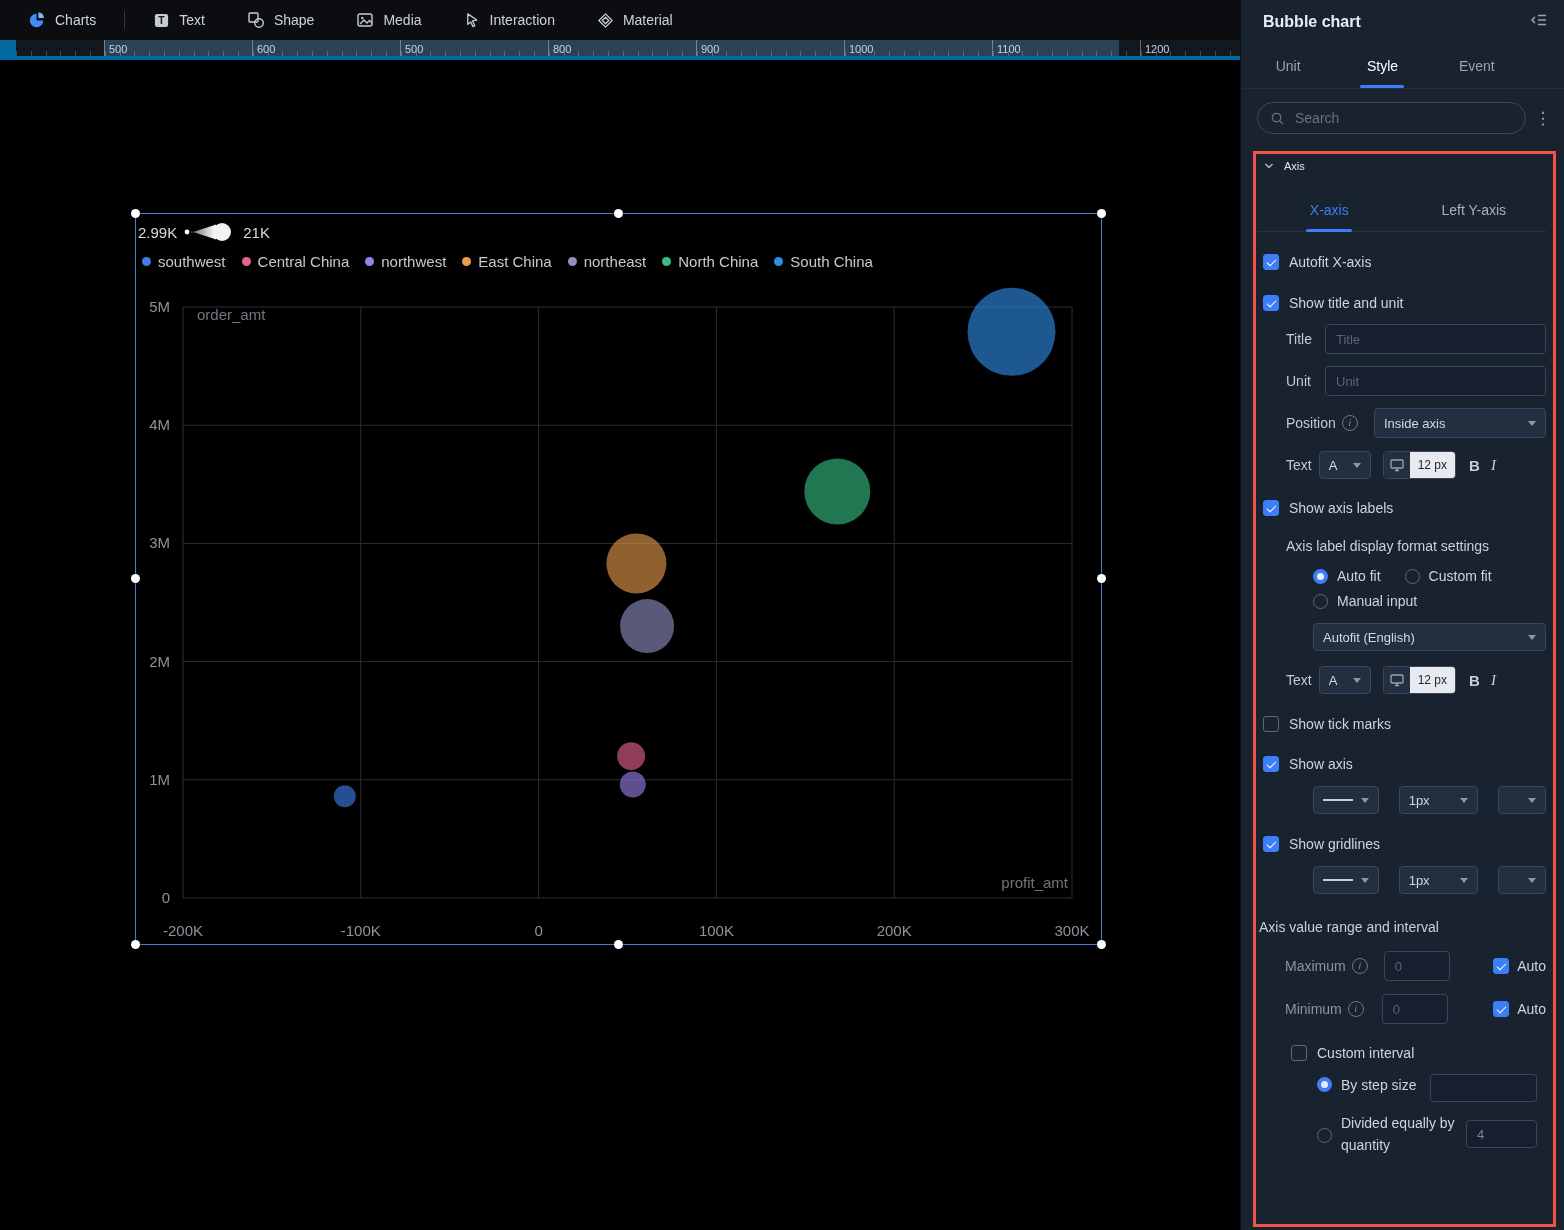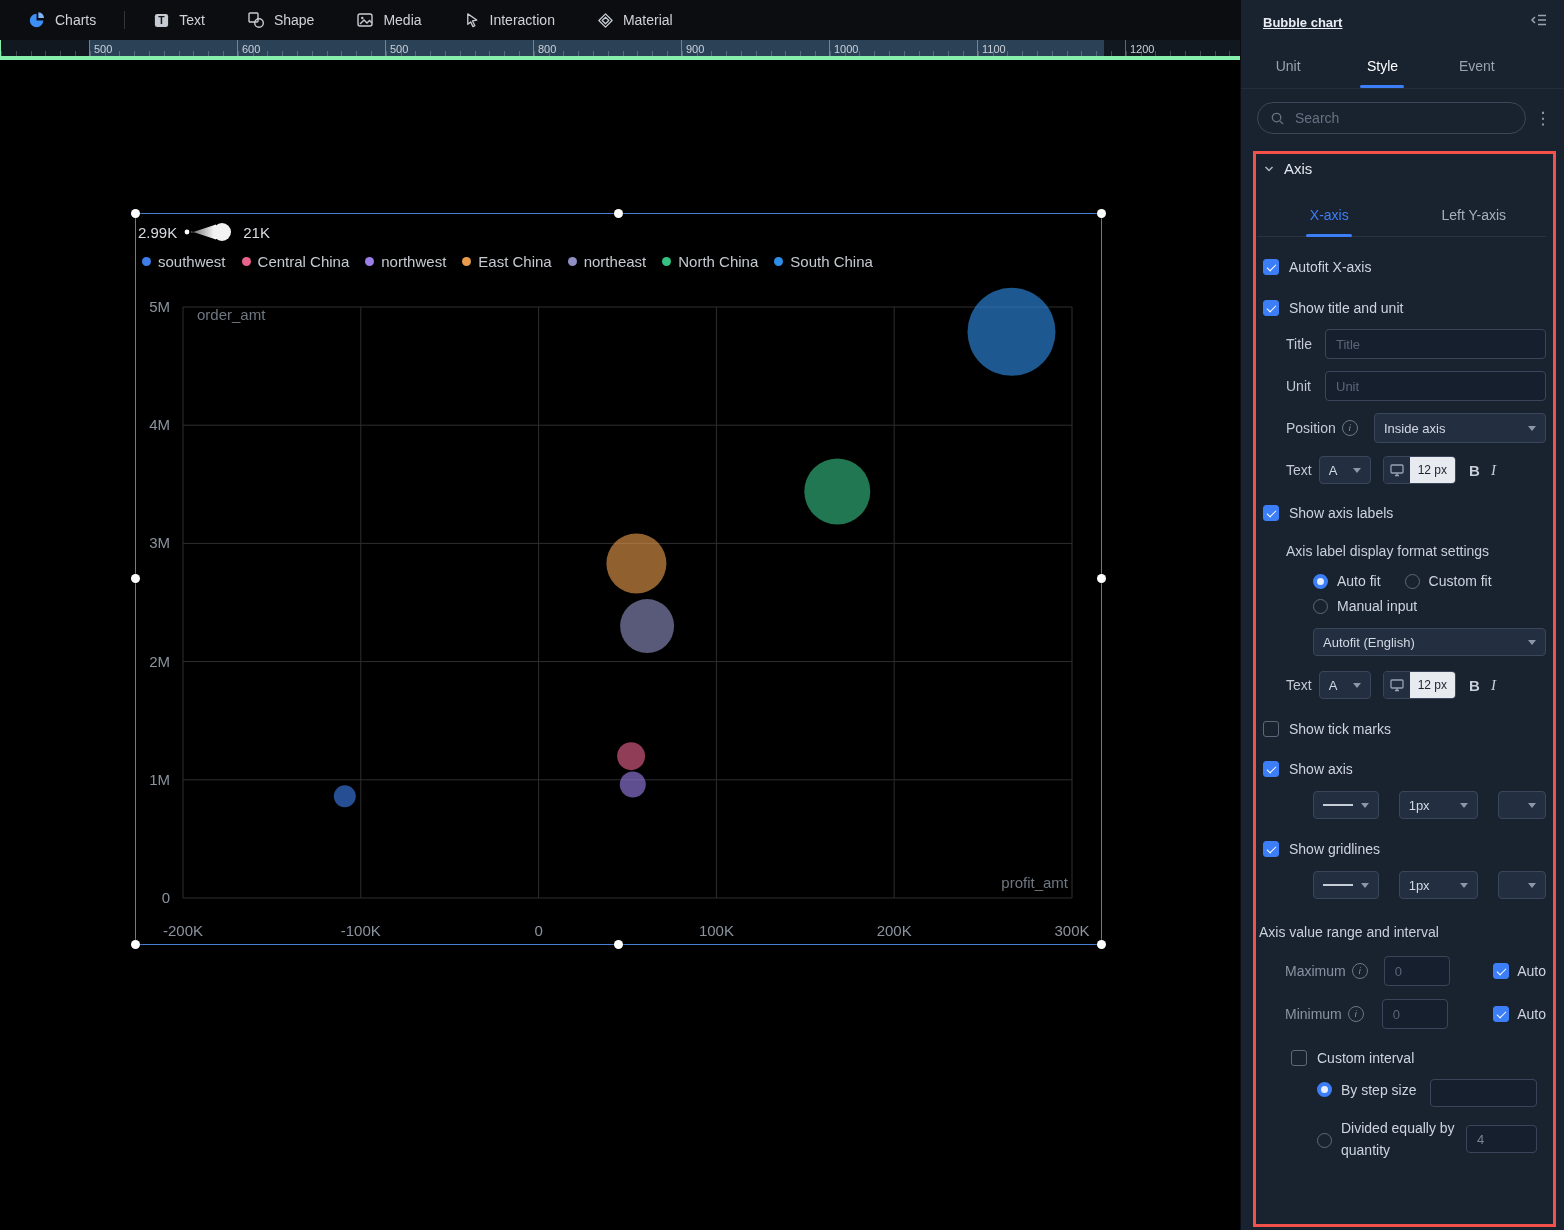--- a/index.html
+++ b/index.html
@@ -1,25 +1,25 @@
 <!DOCTYPE html>
 <html><head>
 <meta charset="utf-8">
 <style>
   html,body{margin:0;padding:0;background:#000;}
   body{font-family:"Liberation Sans",sans-serif;}
-  .stage{position:relative;width:1564px;height:1230px;overflow:hidden;background:#86efac;}
+  .stage{position:relative;width:1564px;height:1230px;overflow:hidden;background:#0369a1;}
 
   
   .toolbar{position:absolute;left:0;top:0;width:1240px;height:40px;background:#0C0D10;display:flex;align-items:center;padding-left:28px;box-sizing:border-box;gap:42px;}
   .tb-item{display:flex;align-items:center;gap:9px;color:#CED3DA;font-size:14px;cursor:default;white-space:nowrap;}
   .tb-divider{width:1px;height:18px;background:#33363C;margin:0 -14px;}
 
   
-  .ruler{position:absolute;left:1px;top:40px;width:1240px;height:16px;background:#12181F;overflow:hidden;}
+  .ruler{position:absolute;left:16px;top:40px;width:1240px;height:16px;background:#12181F;overflow:hidden;}
   .ruler::after{content:"";position:absolute;left:0;right:0;bottom:0;height:5px;background:repeating-linear-gradient(90deg,rgba(255,255,255,0.22) 0 1px,transparent 1px 14.8px);}
   .ruler-band{position:absolute;left:88px;top:0;width:1015px;height:20px;background:#2B4156;}
   .ruler-tick{position:absolute;top:0;height:20px;}
   .ruler-tick i{position:absolute;left:0;top:0;width:1px;height:20px;background:rgba(255,255,255,0.35);}
   .ruler-tick span{position:absolute;left:5px;top:3px;font-size:11px;color:#CBD2DB;white-space:nowrap;}
 
   
   .canvas{position:absolute;left:0;top:60px;width:1240px;height:1170px;background:#000;}
   .chart-frame{position:absolute;left:135px;top:153px;width:965px;height:730px;border:1px solid #4A7FD6;}
   .handle{position:absolute;width:9px;height:9px;border-radius:50%;background:#fff;box-shadow:0 0 3px rgba(0,0,0,.8);z-index:6;}
@@ -28,31 +28,31 @@
   .legend-item{display:flex;align-items:center;gap:7px;color:#C5CAD1;font-size:15px;cursor:default;}
   .legend-item .dot{width:9px;height:9px;border-radius:50%;flex:none;}
   #plot-svg{position:absolute;left:0;top:0;}
   #plot-svg .grid{stroke:#2E2E2E;stroke-width:1;}
   #plot-svg .tick{fill:#8B939E;font-size:15px;font-family:"Liberation Sans",sans-serif;}
   #plot-svg .axis-name{fill:#6F7781;font-size:15px;font-family:"Liberation Sans",sans-serif;}
 
   
   .panel{position:absolute;left:1240px;top:0;width:324px;height:1230px;background:#19222F;border-left:1px solid #0A0E14;box-sizing:border-box;overflow:hidden;color:#CDD4DE;}
   .p-header{height:44px;display:flex;align-items:center;justify-content:space-between;padding:0 16px 0 22px;}
-  .p-title{font-size:13px;color:#E9EDF3;font-weight:700;text-decoration:underline;}
+  .p-title{font-size:16px;color:#E9EDF3;font-weight:700;}
   .p-tabs{height:44px;display:flex;align-items:stretch;padding-right:40px;border-bottom:1px solid rgba(255,255,255,0.05);}
   .p-tab{flex:1;display:flex;align-items:center;justify-content:center;font-size:14px;color:#98A2B0;position:relative;cursor:default;}
   .p-tab.active span{color:#FFFFFF;}
   .p-tab.active::after{content:"";position:absolute;left:50%;transform:translateX(-50%);bottom:0;width:44px;height:3px;border-radius:2px;background:#3C7EF8;}
   .p-search-row{display:flex;align-items:center;margin:13px 10px 0 16px;gap:6px;}
   .p-search{flex:1;height:32px;border:1px solid #3B4859;border-radius:16px;display:flex;align-items:center;padding:0 12px;gap:8px;box-sizing:border-box;}
   .p-search-input{flex:1;background:transparent;border:none;outline:none;color:#CDD4DE;font-size:14px;font-family:"Liberation Sans",sans-serif;min-width:0;}
   .p-search-input::placeholder{color:#667182;}
   .p-more{width:22px;text-align:center;color:#9AA3B1;font-size:17px;cursor:default;}
-  .sec-header{display:flex;align-items:center;gap:9px;margin:26px 0 0 22px;font-size:15px;color:#E2E7EE;cursor:default;}
+  .sec-header{display:flex;align-items:center;gap:9px;margin:26px 0 0 22px;font-size:11px;color:#E2E7EE;cursor:default;}
   .sub-tabs{display:flex;margin:20px 18px 0 16px;border-bottom:1px solid rgba(255,255,255,0.08);}
   .sub-tab{flex:1;text-align:center;padding:10px 0 13px;font-size:14px;color:#A7B0BD;position:relative;cursor:default;}
   .sub-tab.active{color:#3C7EF8;}
   .sub-tab.active::after{content:"";position:absolute;left:50%;transform:translateX(-50%);bottom:-1px;width:46px;height:3px;border-radius:2px;background:#3C7EF8;}
   .row{display:flex;align-items:center;margin-left:22px;margin-right:18px;}
   .cb{position:relative;width:16px;height:16px;border:1.5px solid #5C6879;border-radius:3px;box-sizing:border-box;flex:none;}
   .cb.on{background:#3C7EF8;border-color:#3C7EF8;}
   .cb.on::after{content:"";position:absolute;left:2.5px;top:3.5px;width:8px;height:4px;border-left:1.8px solid #fff;border-bottom:1.8px solid #fff;transform:rotate(-45deg);}
   .cb-label{margin-left:10px;font-size:14px;color:#CDD4DE;}
   .flabel{font-size:14px;color:#C3CAD4;}

